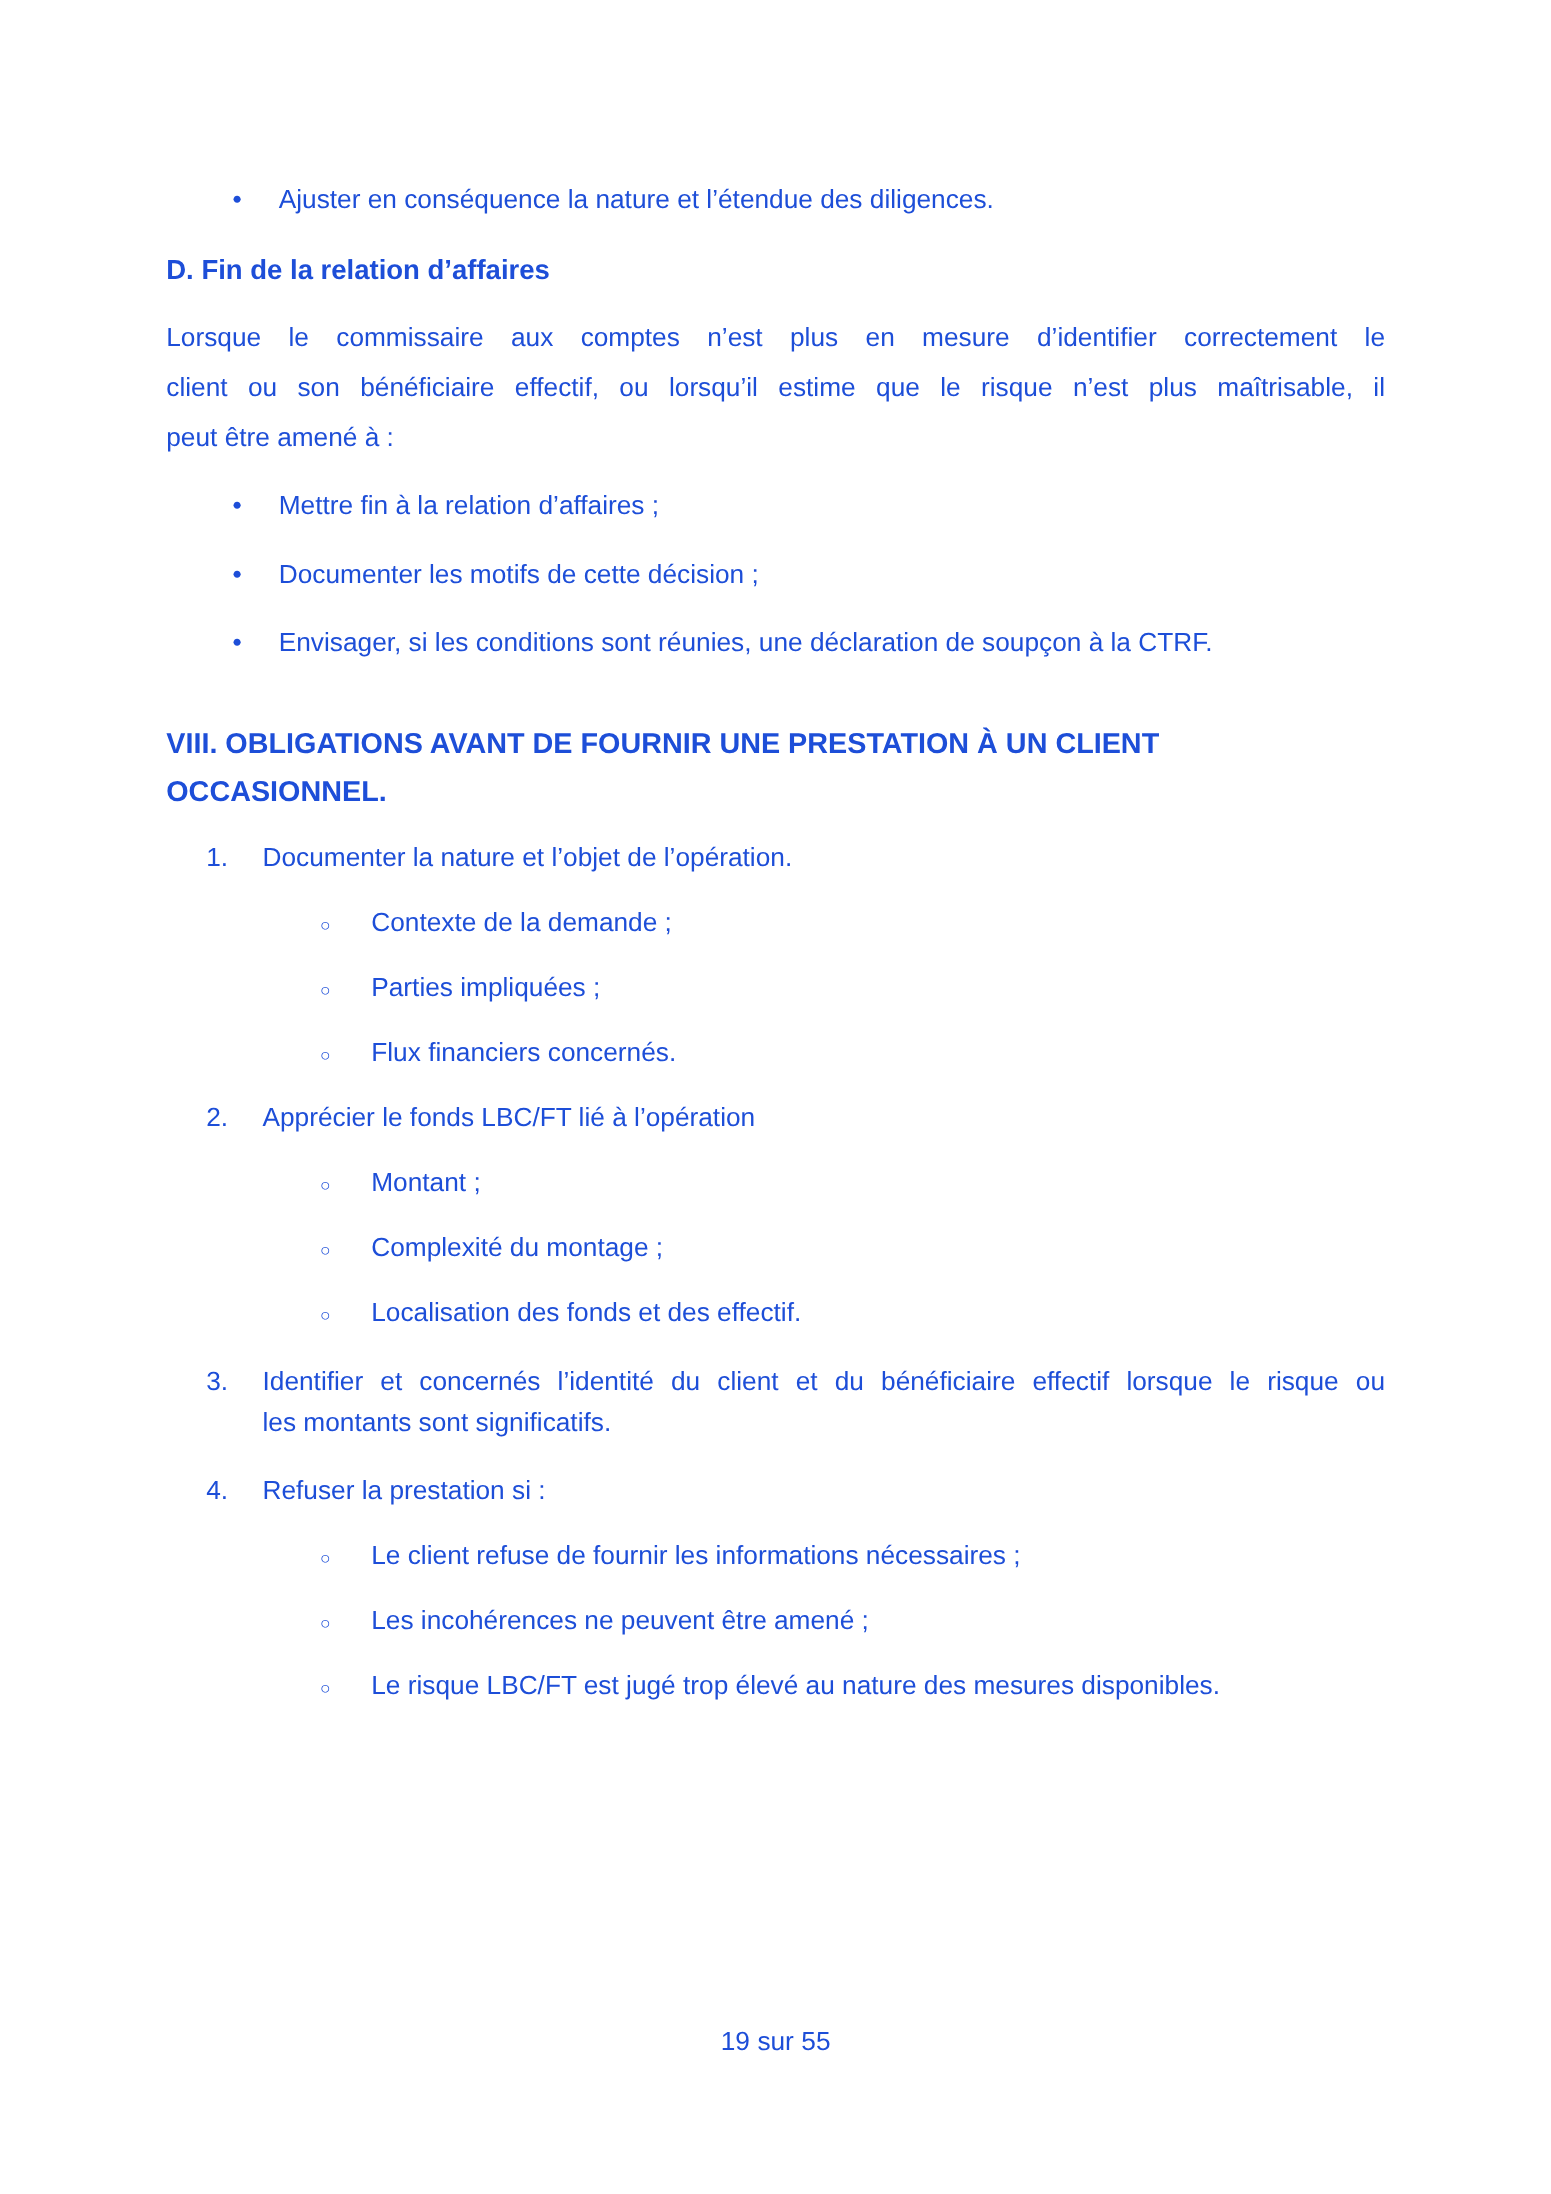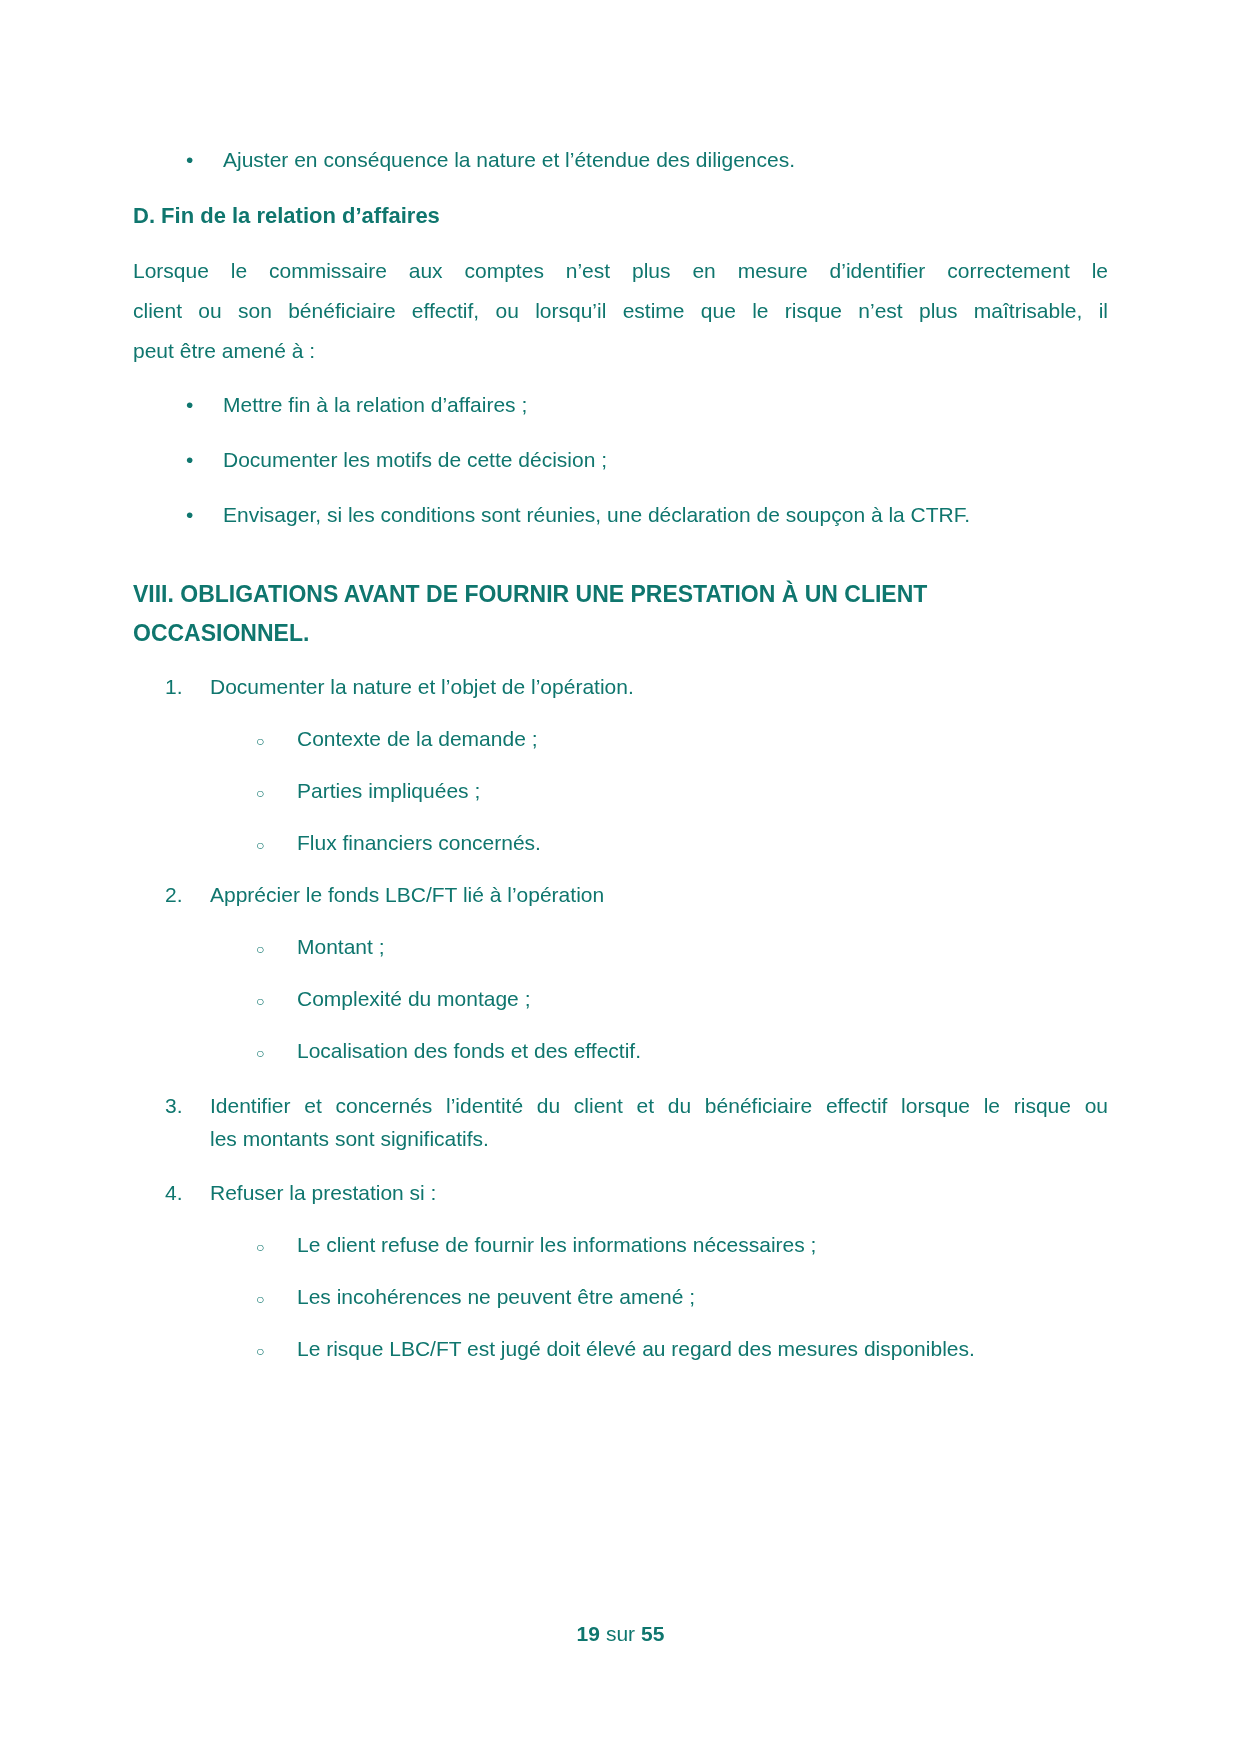--- a/index.html
+++ b/index.html
@@ -1,19 +1,19 @@
 <!DOCTYPE html>
 <html lang="fr"><head>
 <meta charset="utf-8">
 <style>
   html,body{margin:0;padding:0;background:#ffffff;}
   .page{
     position:relative;
     width:1241px;height:1755px;
-    background:#ffffff;color:#0f766e;
+    background:#ffffff;color:#1d4ed8;
     font-family:"Liberation Sans","DejaVu Sans",sans-serif;
     font-size:21px;
     box-sizing:border-box;
     padding:146px 133px 0 133px;
     overflow:hidden;
   }
   
   .para{margin:0 0 20px 0;}
   .para .line{line-height:40px;}
   .jline{text-align:justify;text-align-last:justify;white-space:nowrap;}
@@ -28,21 +28,21 @@
   .ni{position:relative;padding-left:77px;line-height:28px;margin:0 0 24px 0;}
   .ni .num{position:absolute;left:32px;top:0;line-height:inherit;}
   .ni.two-line{line-height:33px;}
   .ni .jline{line-height:inherit;}
   
   .s2{position:relative;padding-left:164px;line-height:28px;margin:0 0 24px 0;}
   .s2 .marker{position:absolute;left:123px;top:0;line-height:28px;}
   .circ::before{content:"\25CB";font-size:14px;}
   
   .footer{position:absolute;top:1620px;left:0;width:100%;text-align:center;line-height:28px;}
-  .footer .pg{font-weight:bold;text-align:right;}
+  .footer .pg{font-weight:normal;text-align:right;}
   .footer .sep{font-weight:normal;margin:0 6px;}
 </style>
 </head>
 <body>
 
 <div class="page">
 
   <div class="b1">
     <span class="marker dot"></span>
     <span>Ajuster en conséquence la nature et l’étendue des diligences.</span>
@@ -122,20 +122,20 @@
   <div class="s2">
     <span class="marker circ"></span>
     <span>Le client refuse de fournir les informations nécessaires ;</span>
   </div>
   <div class="s2">
     <span class="marker circ"></span>
     <span>Les incohérences ne peuvent être amené ;</span>
   </div>
   <div class="s2">
     <span class="marker circ"></span>
-    <span>Le risque LBC/FT est jugé doit élevé au regard des mesures disponibles.</span>
+    <span>Le risque LBC/FT est jugé trop élevé au nature des mesures disponibles.</span>
   </div>
 
   <div class="footer">
     <span class="pg">19</span><span class="sep">sur</span><span class="pg">55</span>
   </div>
 
 </div>
 
 </body></html>

